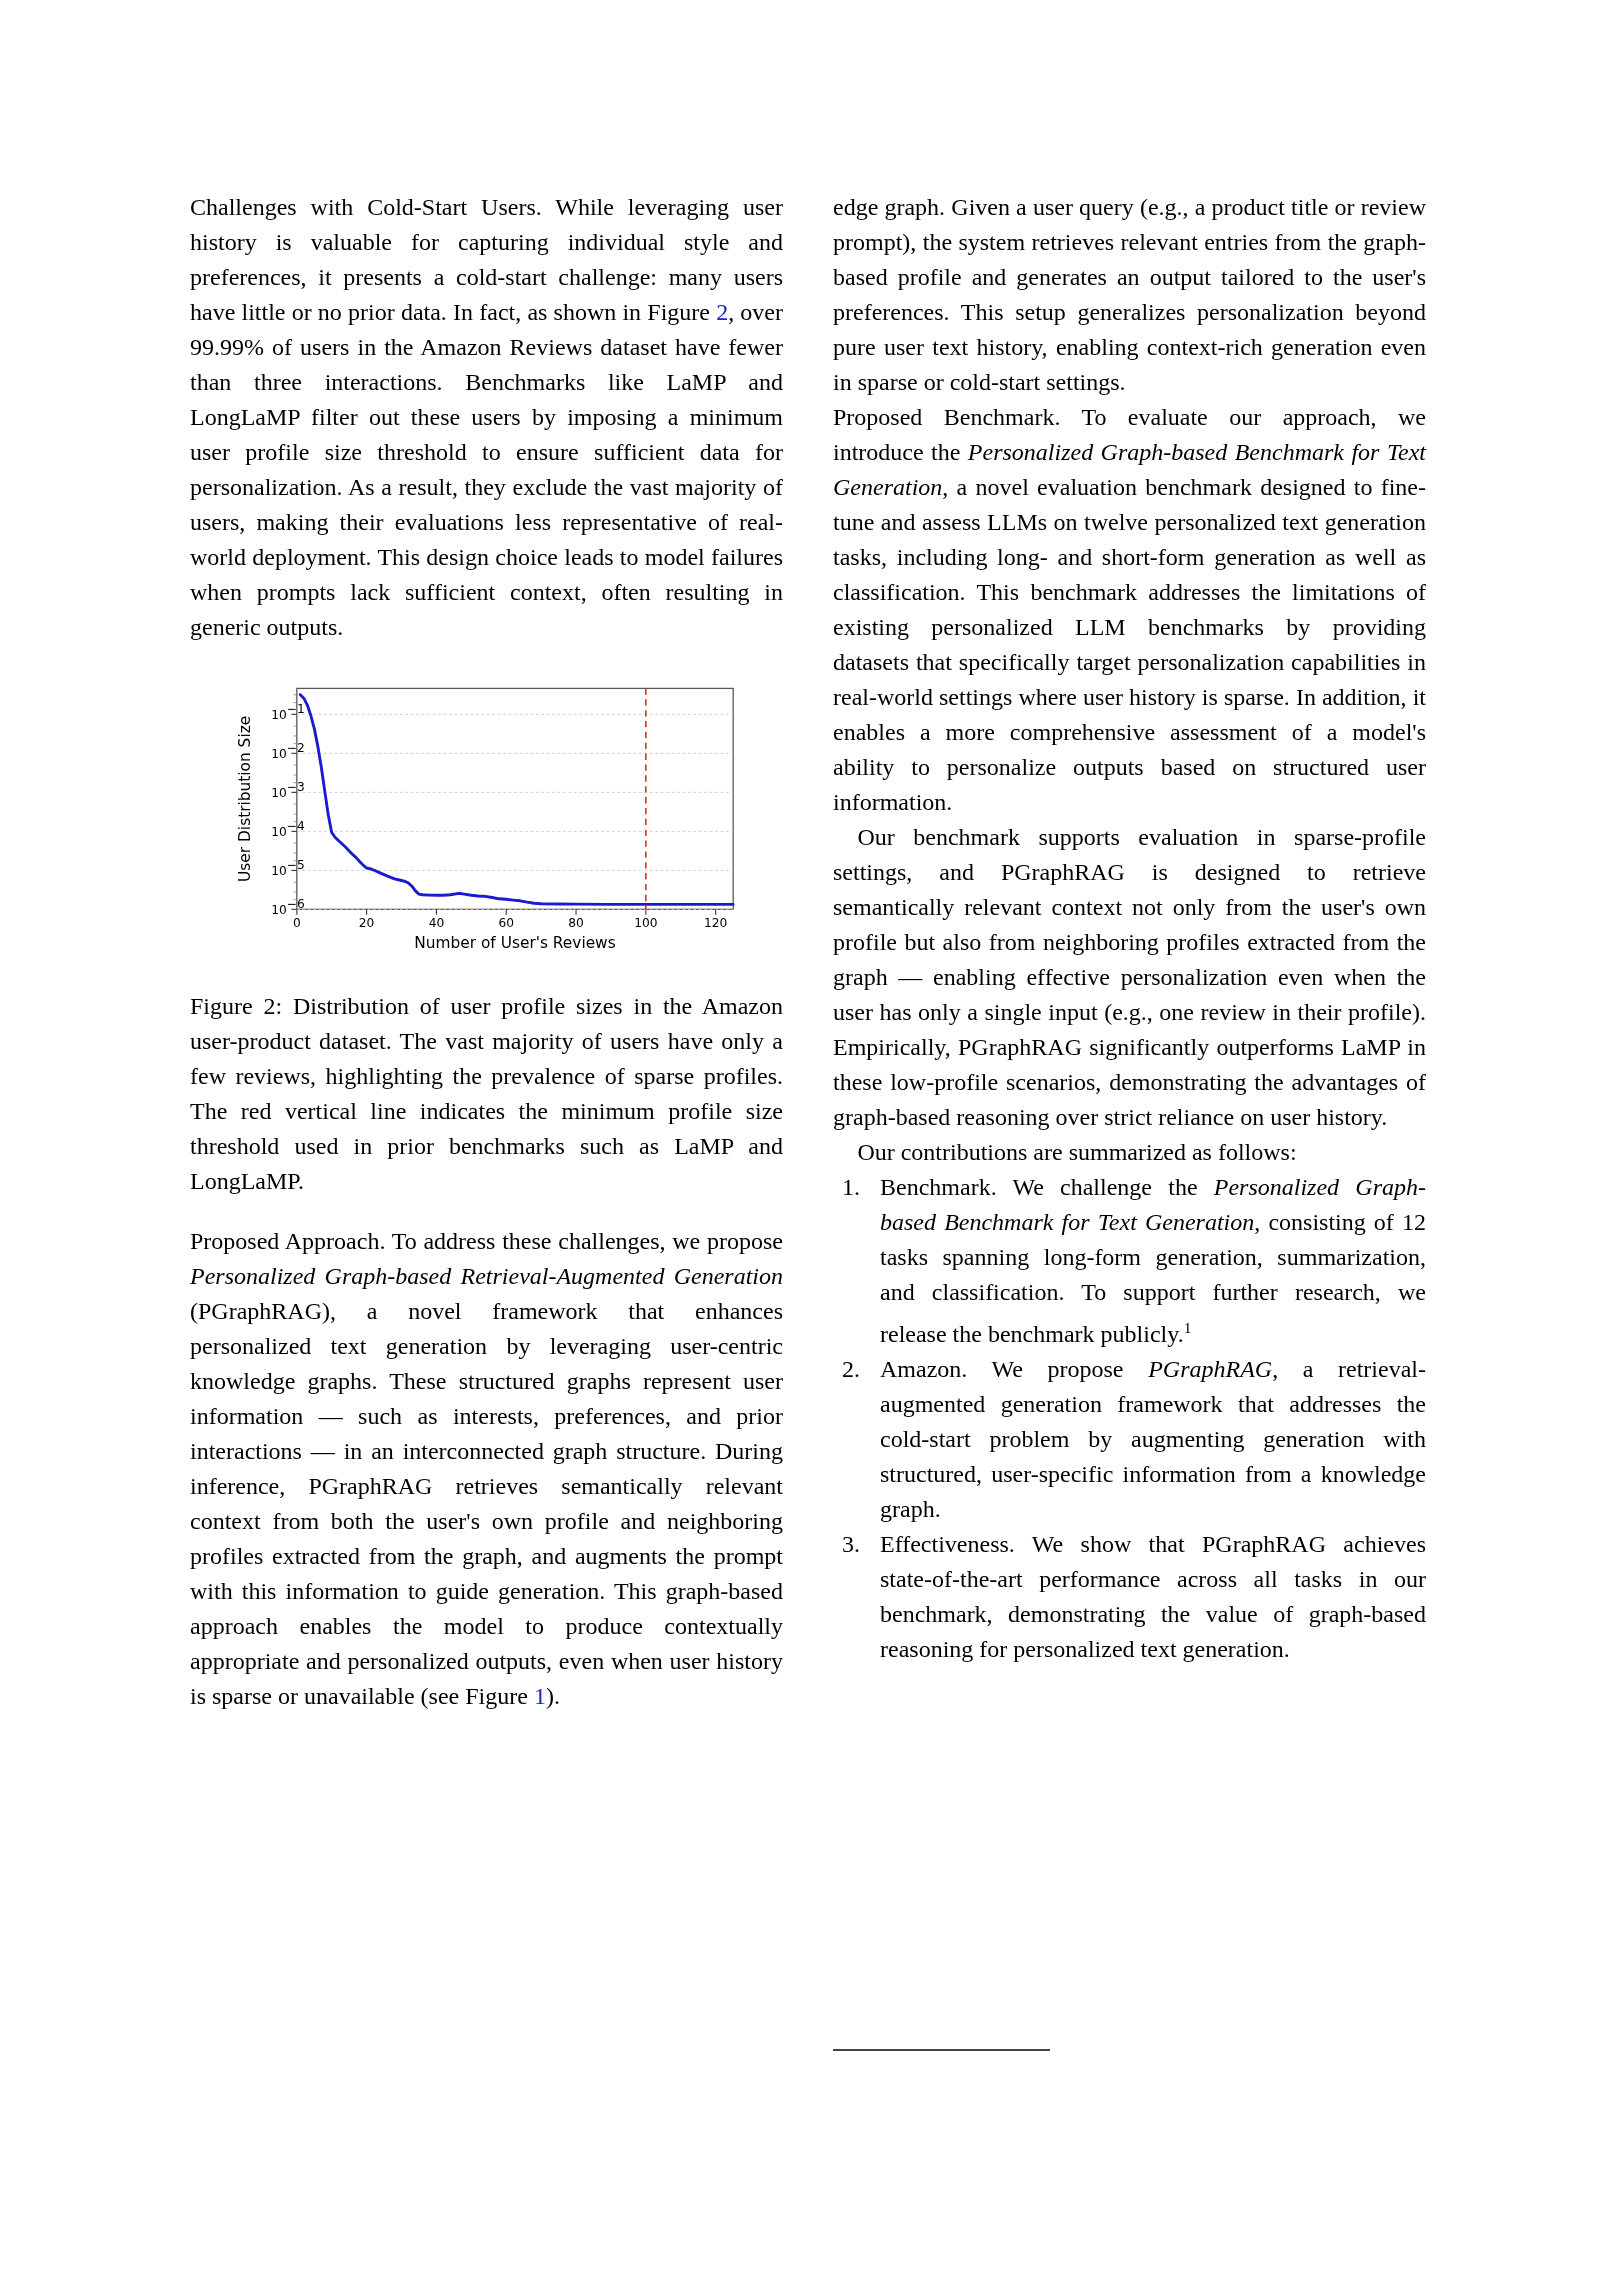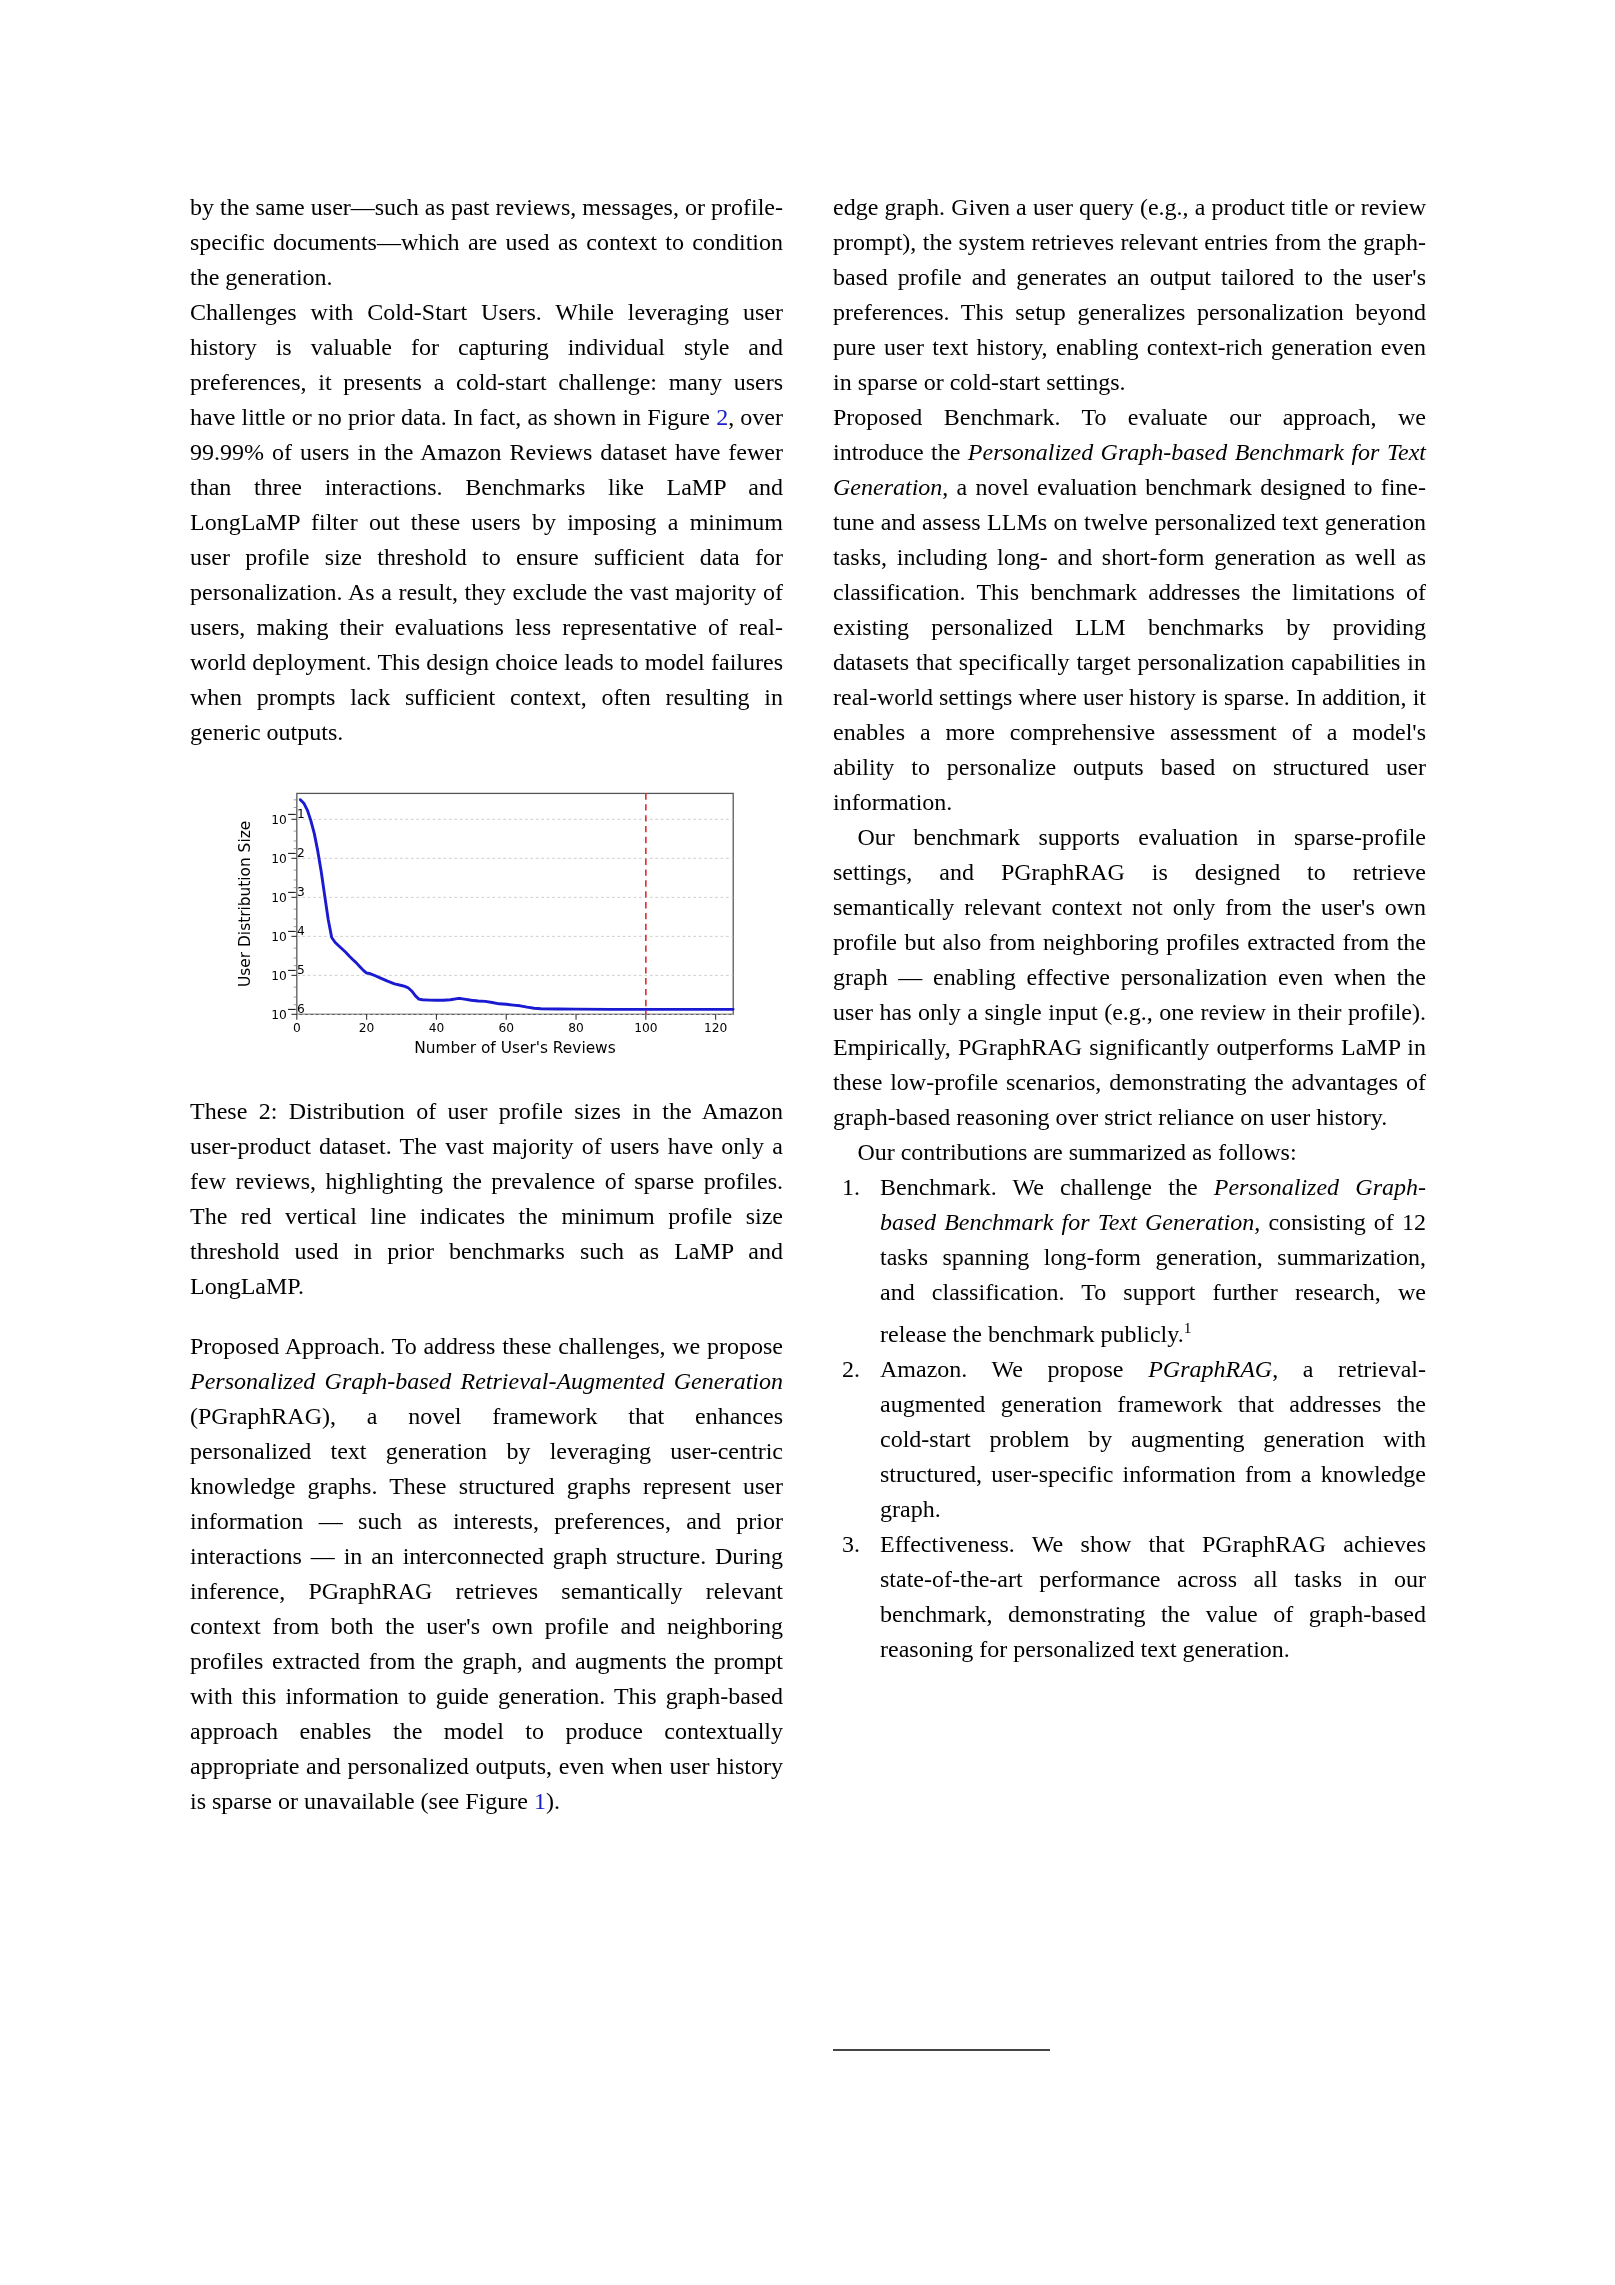--- a/index.html
+++ b/index.html
@@ -125,21 +125,20 @@
     fill: #000;
   }
 </style>
 </head>
 <body>
 
 <div class="page">
 
   <div class="col col-left">
 
-    <p>by the same user—such as past reviews, messages, or profile-specific documents—which are used as context to condition the generation.</p>
 
     <p>
       <b>Challenges with Cold-Start Users.</b><span> While leveraging user history is valuable for capturing individual style and preferences, it presents a cold-start challenge: many users have little or no prior data. In fact, as shown in Figure </span><span class="ref">2</span><span>, over 99.99% of users in the Amazon Reviews dataset have fewer than three interactions. Benchmarks like LaMP and LongLaMP filter out these users by imposing a minimum user profile size threshold to ensure sufficient data for personalization. As a result, they exclude the vast majority of users, making their evaluations less representative of real-world deployment. This design choice leads to model failures when prompts lack sufficient context, often resulting in generic outputs.</span>
     </p>
 
     <div class="figure">
       <div class="figwrap">
         <svg class="figsvg" width="593" height="299" viewBox="0 0 655 330">
 
           <rect x="118" y="18" width="482" height="244" fill="#ffffff" stroke="#555555" stroke-width="1.4"></rect>
@@ -277,21 +276,21 @@
                     580.6,256.5
                     599.9,256.5
                     "></polyline>
 
           <text class="axlabel" x="359" y="305" text-anchor="middle">Number of User's Reviews</text>
           <text class="axlabel" x="0" y="0" text-anchor="middle" transform="translate(66,140) rotate(-90)">User Distribution Size</text>
         </svg>
       </div>
 
       <div class="caption">
-        <span>These 2:</span><span> Distribution of user profile sizes in the Amazon user-product dataset. The vast majority of users have only a few reviews, highlighting the prevalence of sparse profiles. The red vertical line indicates the minimum profile size threshold used in prior benchmarks such as LaMP and LongLaMP.</span>
+        <span>Figure 2:</span><span> Distribution of user profile sizes in the Amazon user-product dataset. The vast majority of users have only a few reviews, highlighting the prevalence of sparse profiles. The red vertical line indicates the minimum profile size threshold used in prior benchmarks such as LaMP and LongLaMP.</span>
       </div>
     </div>
 
     <p style="margin-top:25px">
       <b>Proposed Approach.</b><span> To address these challenges, we propose </span><i>Personalized Graph-based Retrieval-Augmented Generation</i><span> (PGraphRAG), a novel framework that enhances personalized text generation by leveraging user-centric knowledge graphs. These structured graphs represent user information — such as interests, preferences, and prior interactions — in an interconnected graph structure. During inference, PGraphRAG retrieves semantically relevant context from both the user's own profile and neighboring profiles extracted from the graph, and augments the prompt with this information to guide generation. This graph-based approach enables the model to produce contextually appropriate and personalized outputs, even when user history is sparse or unavailable (see Figure </span><span class="ref">1</span><span>).</span>
     </p>
 
   </div>
 
   <div class="col col-right">

